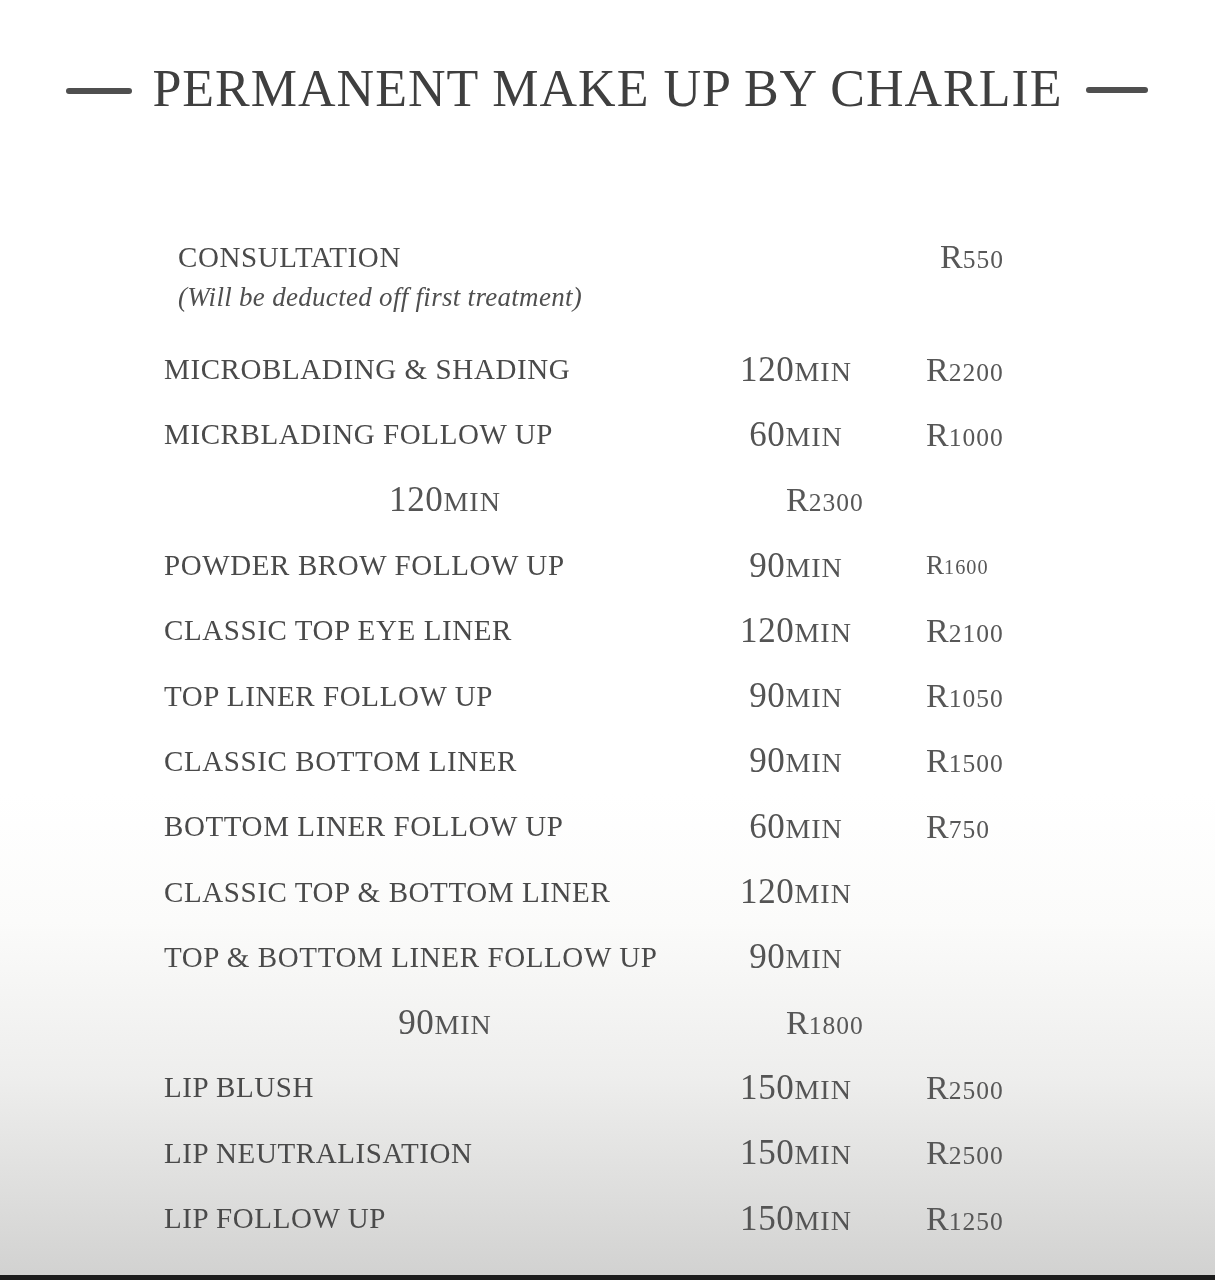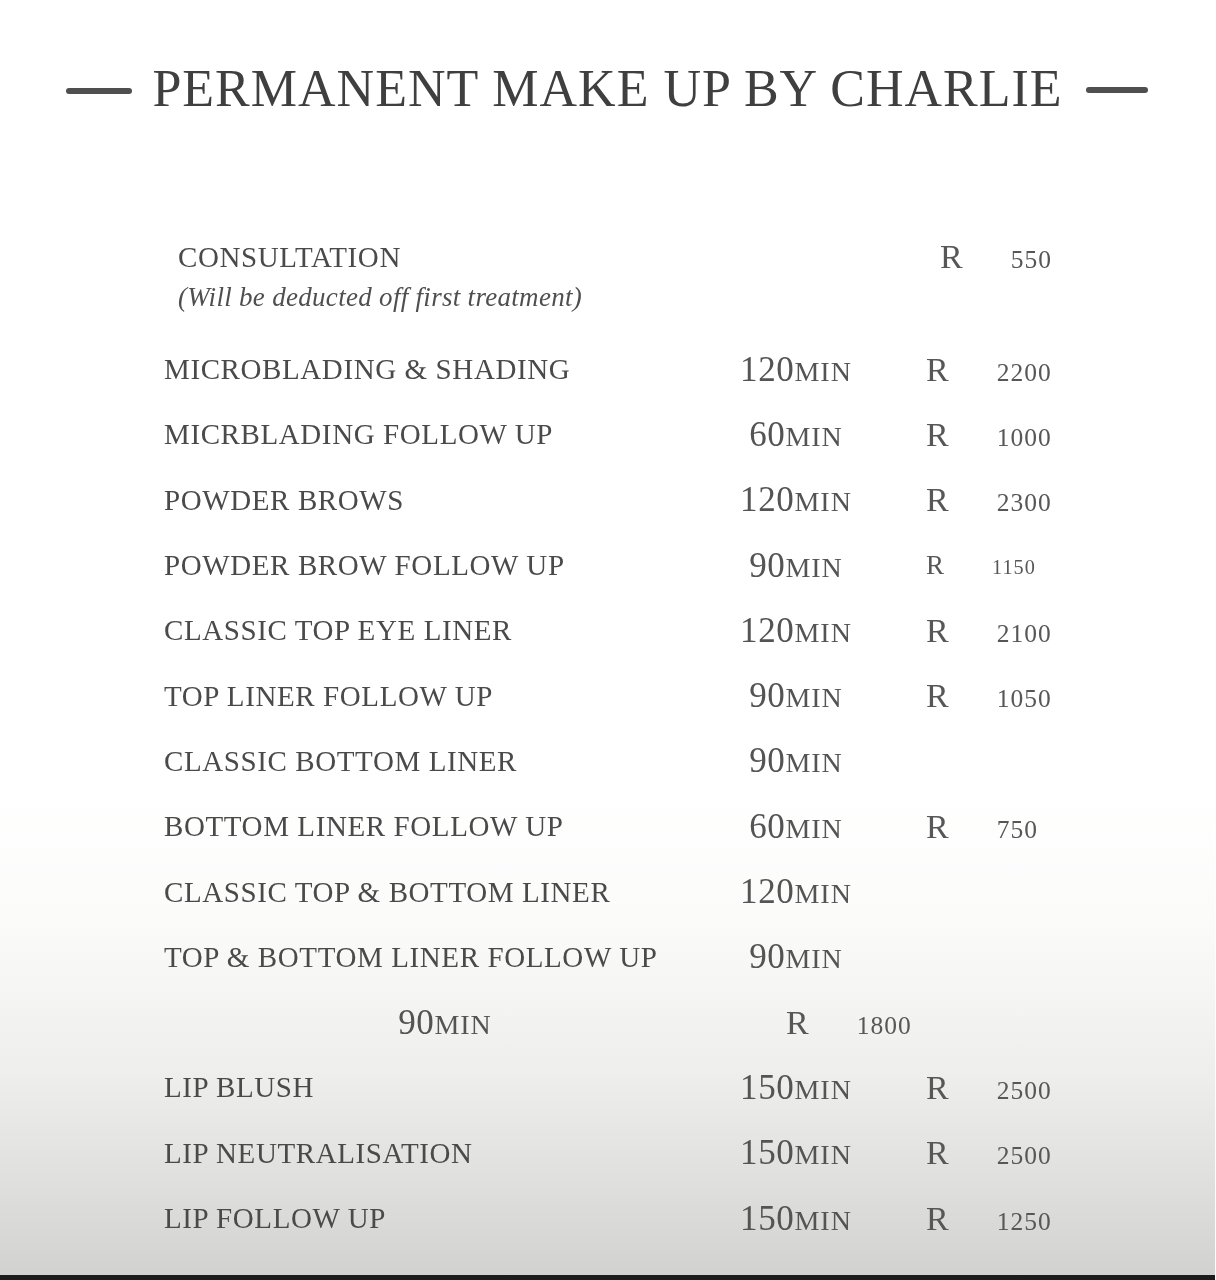--- a/index.html
+++ b/index.html
@@ -55,21 +55,21 @@
     color: #545454;
     white-space: nowrap;
   }
   .time .unit { font-size: 0.8em; letter-spacing: 1px; }
   .price {
     padding-left: 60px;
     font-size: 34px;
     color: #575757;
     white-space: nowrap;
   }
-  .price .digits { font-size: 0.75em; letter-spacing: 1px; margin-left: 48px; }
+  .price .digits { font-size: 0.75em; letter-spacing: 1px; }
   .price.small { font-size: 27px; }
 
   
   .consultation { position: absolute; left: 178px; top: 238px; width: 880px; }
   .consultation .cols { min-height: 38px; }
   .note {
     font-style: italic;
     font-size: 27px;
     color: #4f4f4f;
     line-height: 42px;
@@ -115,46 +115,46 @@
     <span class="price">R<span class="digits">2200</span></span>
   </div>
 
   <div class="row cols">
     <span class="service">MICRBLADING FOLLOW UP</span>
     <span class="time">60<span class="unit">MIN</span></span>
     <span class="price">R<span class="digits">1000</span></span>
   </div>
 
   <div class="row cols">
-    <span class="service">POWDER BROWS</span>
     <span class="time">120<span class="unit">MIN</span></span>
     <span class="price">R<span class="digits">2300</span></span>
   </div>
 
   <div class="row cols">
     <span class="service">POWDER BROW FOLLOW UP</span>
     <span class="time">90<span class="unit">MIN</span></span>
-    <span class="price small">R<span class="digits">1150</span></span>
+    <span class="price small">R<span class="digits">1600</span></span>
   </div>
 
   <div class="row cols">
     <span class="service">CLASSIC TOP EYE LINER</span>
     <span class="time">120<span class="unit">MIN</span></span>
     <span class="price">R<span class="digits">2100</span></span>
   </div>
 
   <div class="row cols">
     <span class="service">TOP LINER FOLLOW UP</span>
     <span class="time">90<span class="unit">MIN</span></span>
     <span class="price">R<span class="digits">1050</span></span>
   </div>
 
   <div class="row cols">
     <span class="service">CLASSIC BOTTOM LINER</span>
     <span class="time">90<span class="unit">MIN</span></span>
+    <span class="price">R<span class="digits">1500</span></span>
   </div>
 
   <div class="row cols">
     <span class="service">BOTTOM LINER FOLLOW UP</span>
     <span class="time">60<span class="unit">MIN</span></span>
     <span class="price">R<span class="digits">750</span></span>
   </div>
 
   <div class="row cols">
     <span class="service">CLASSIC TOP &amp; BOTTOM LINER</span>

